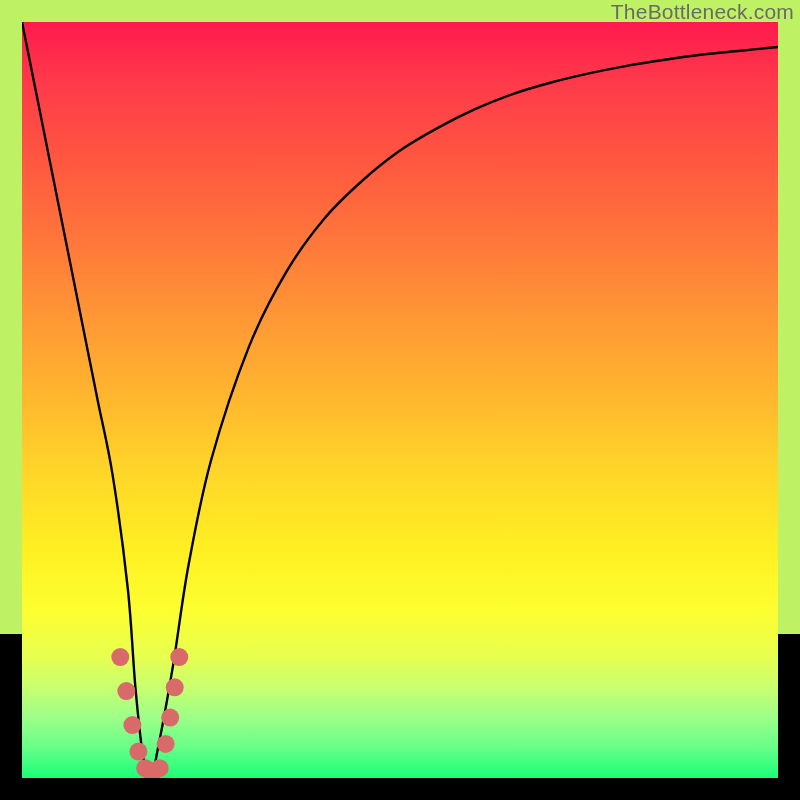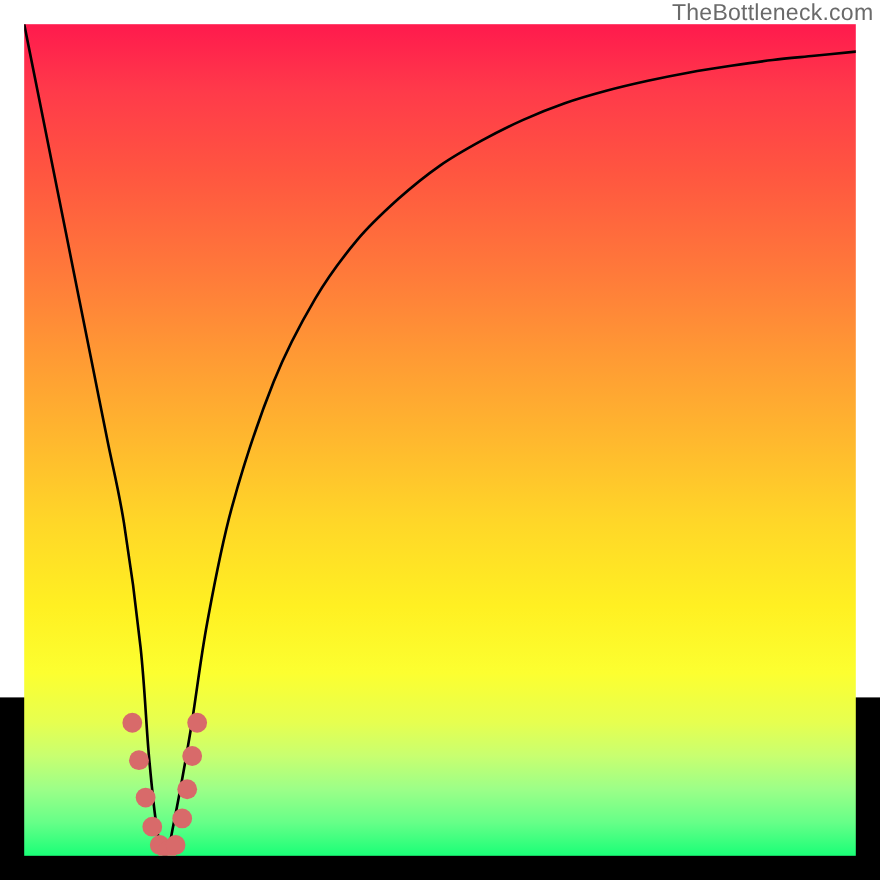--- a/index.html
+++ b/index.html
@@ -8,21 +8,21 @@
     width: 800px;
     height: 800px;
     overflow: hidden;
     background: #000;
     font-family: Arial, Helvetica, sans-serif;
   }
   .frame {
     position: relative;
     width: 800px;
     height: 634px;
-    background: #ffffff;
+    background: #bef264;
   }
   .plot {
     position: absolute;
     left: 22px;
     top: 22px;
     width: 756px;
     height: 756px;
     background: linear-gradient(to bottom,
       #ff1a4d 0%,
       #ff3a4a 8%,

